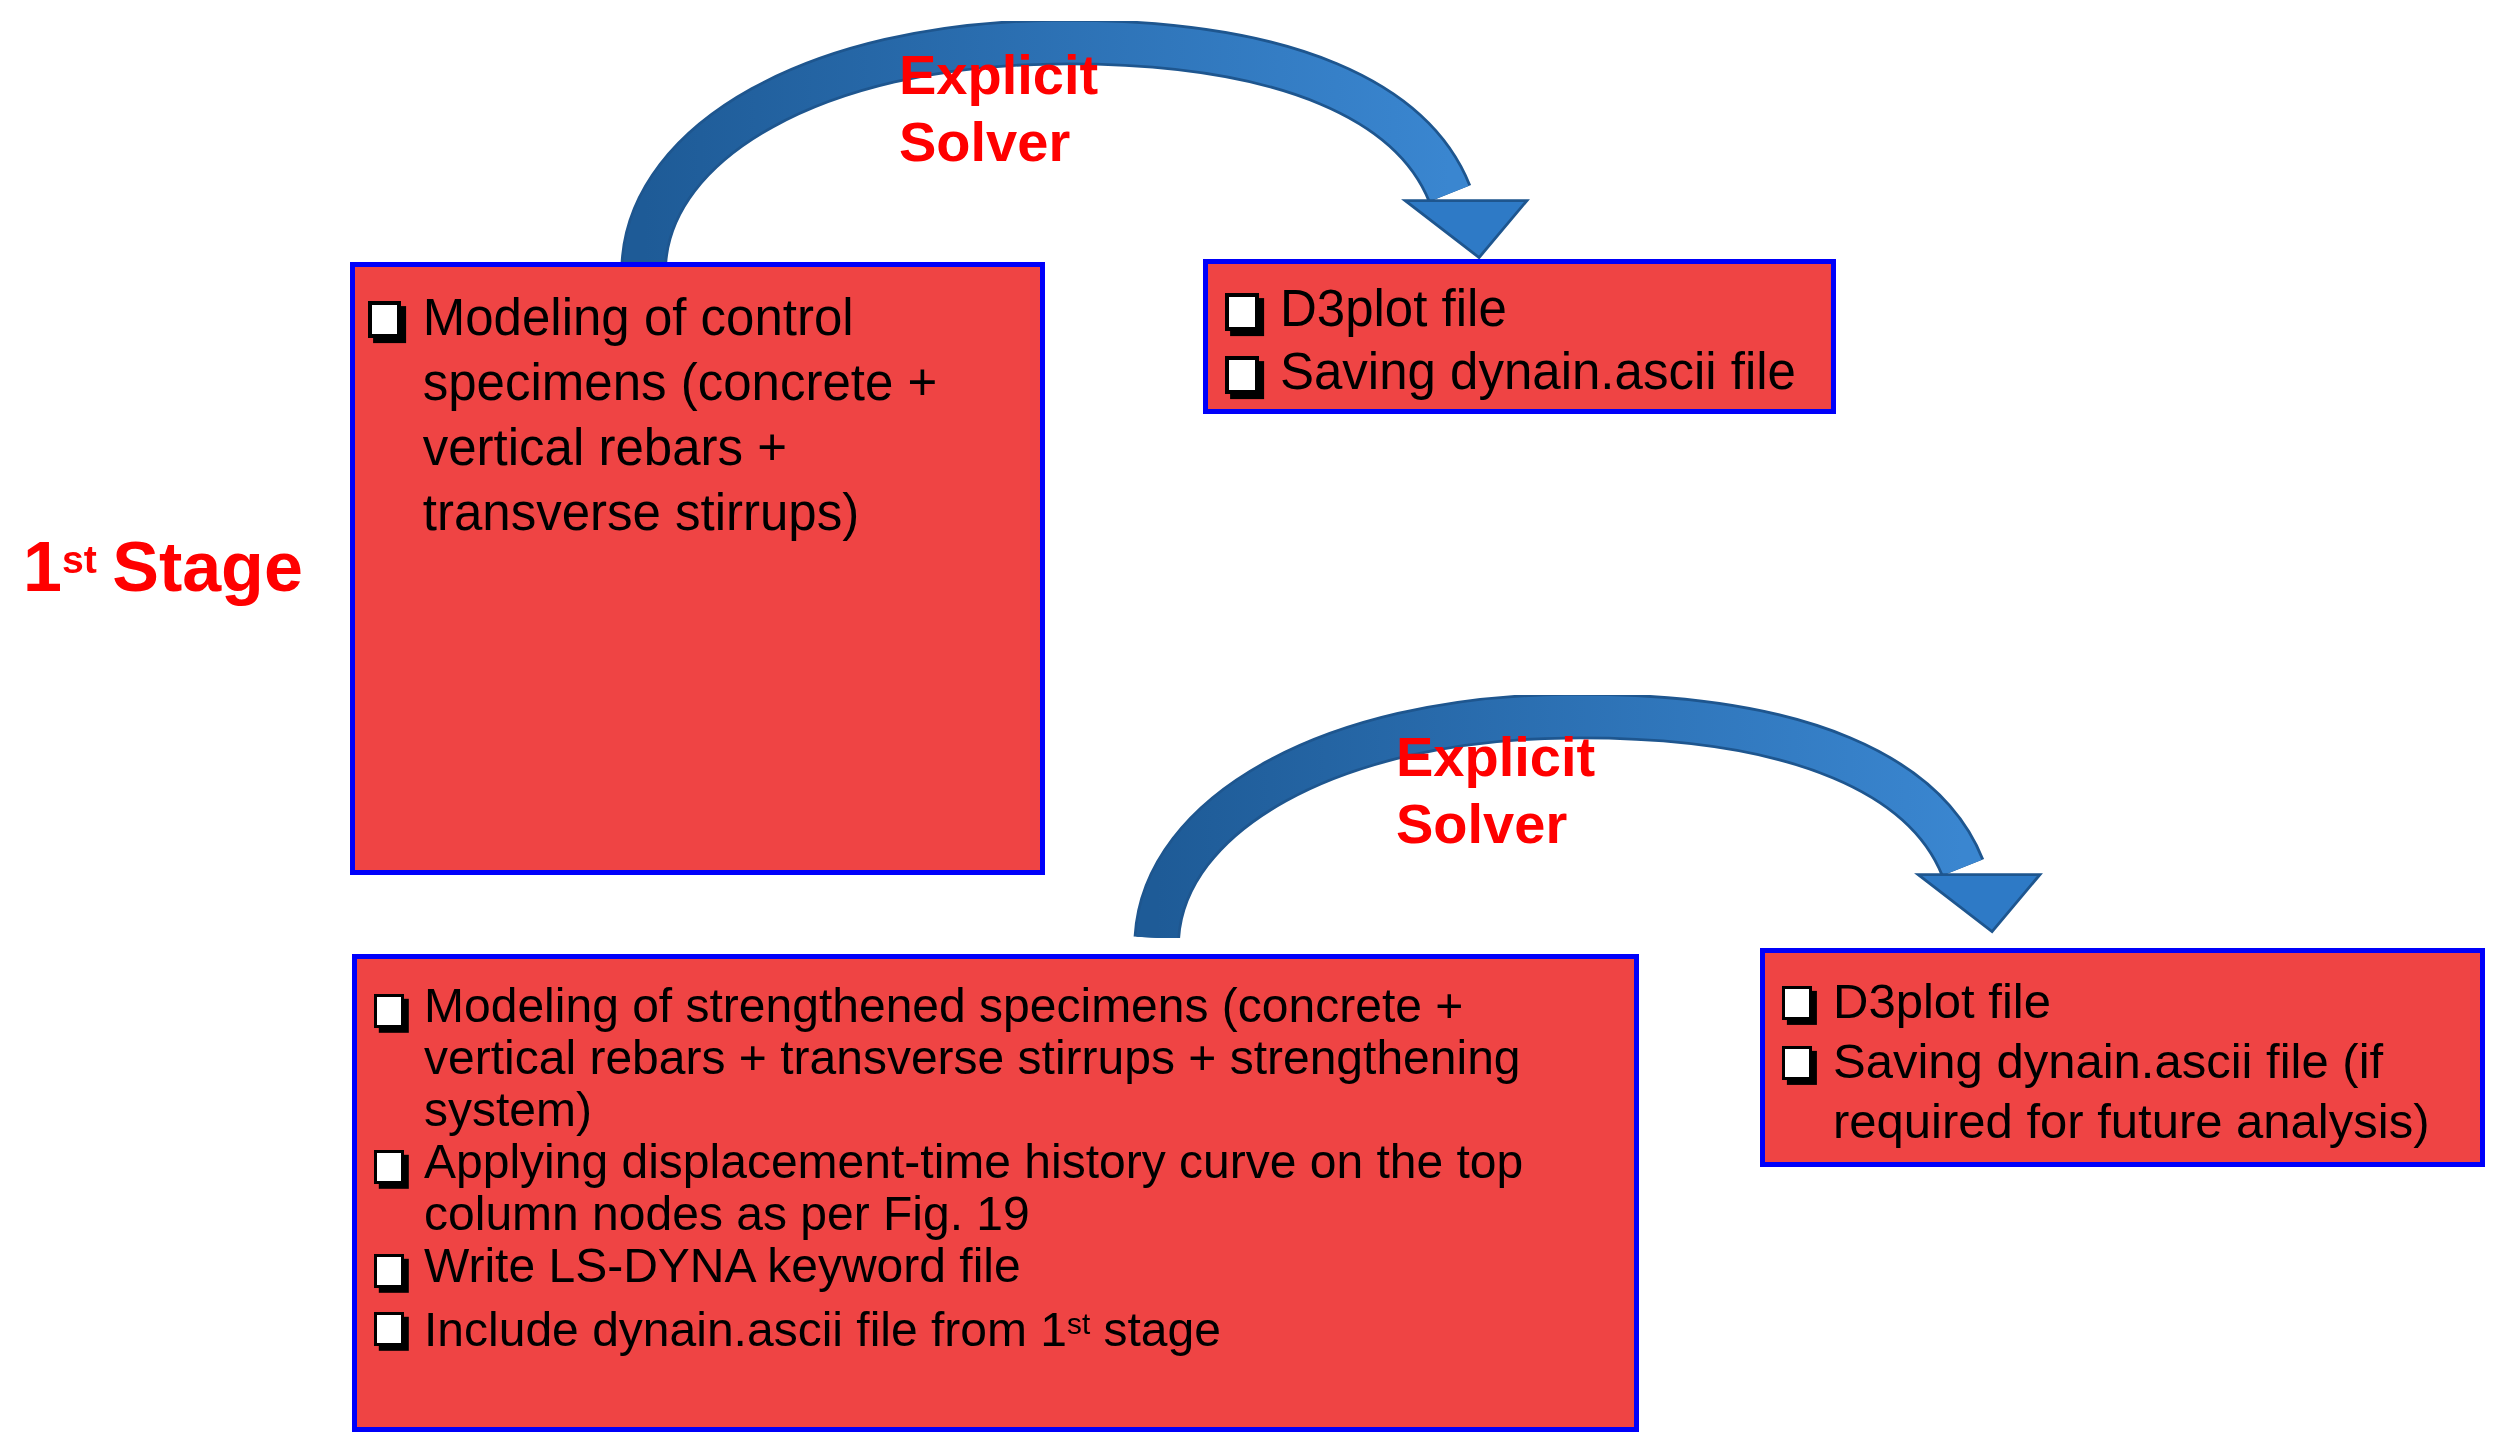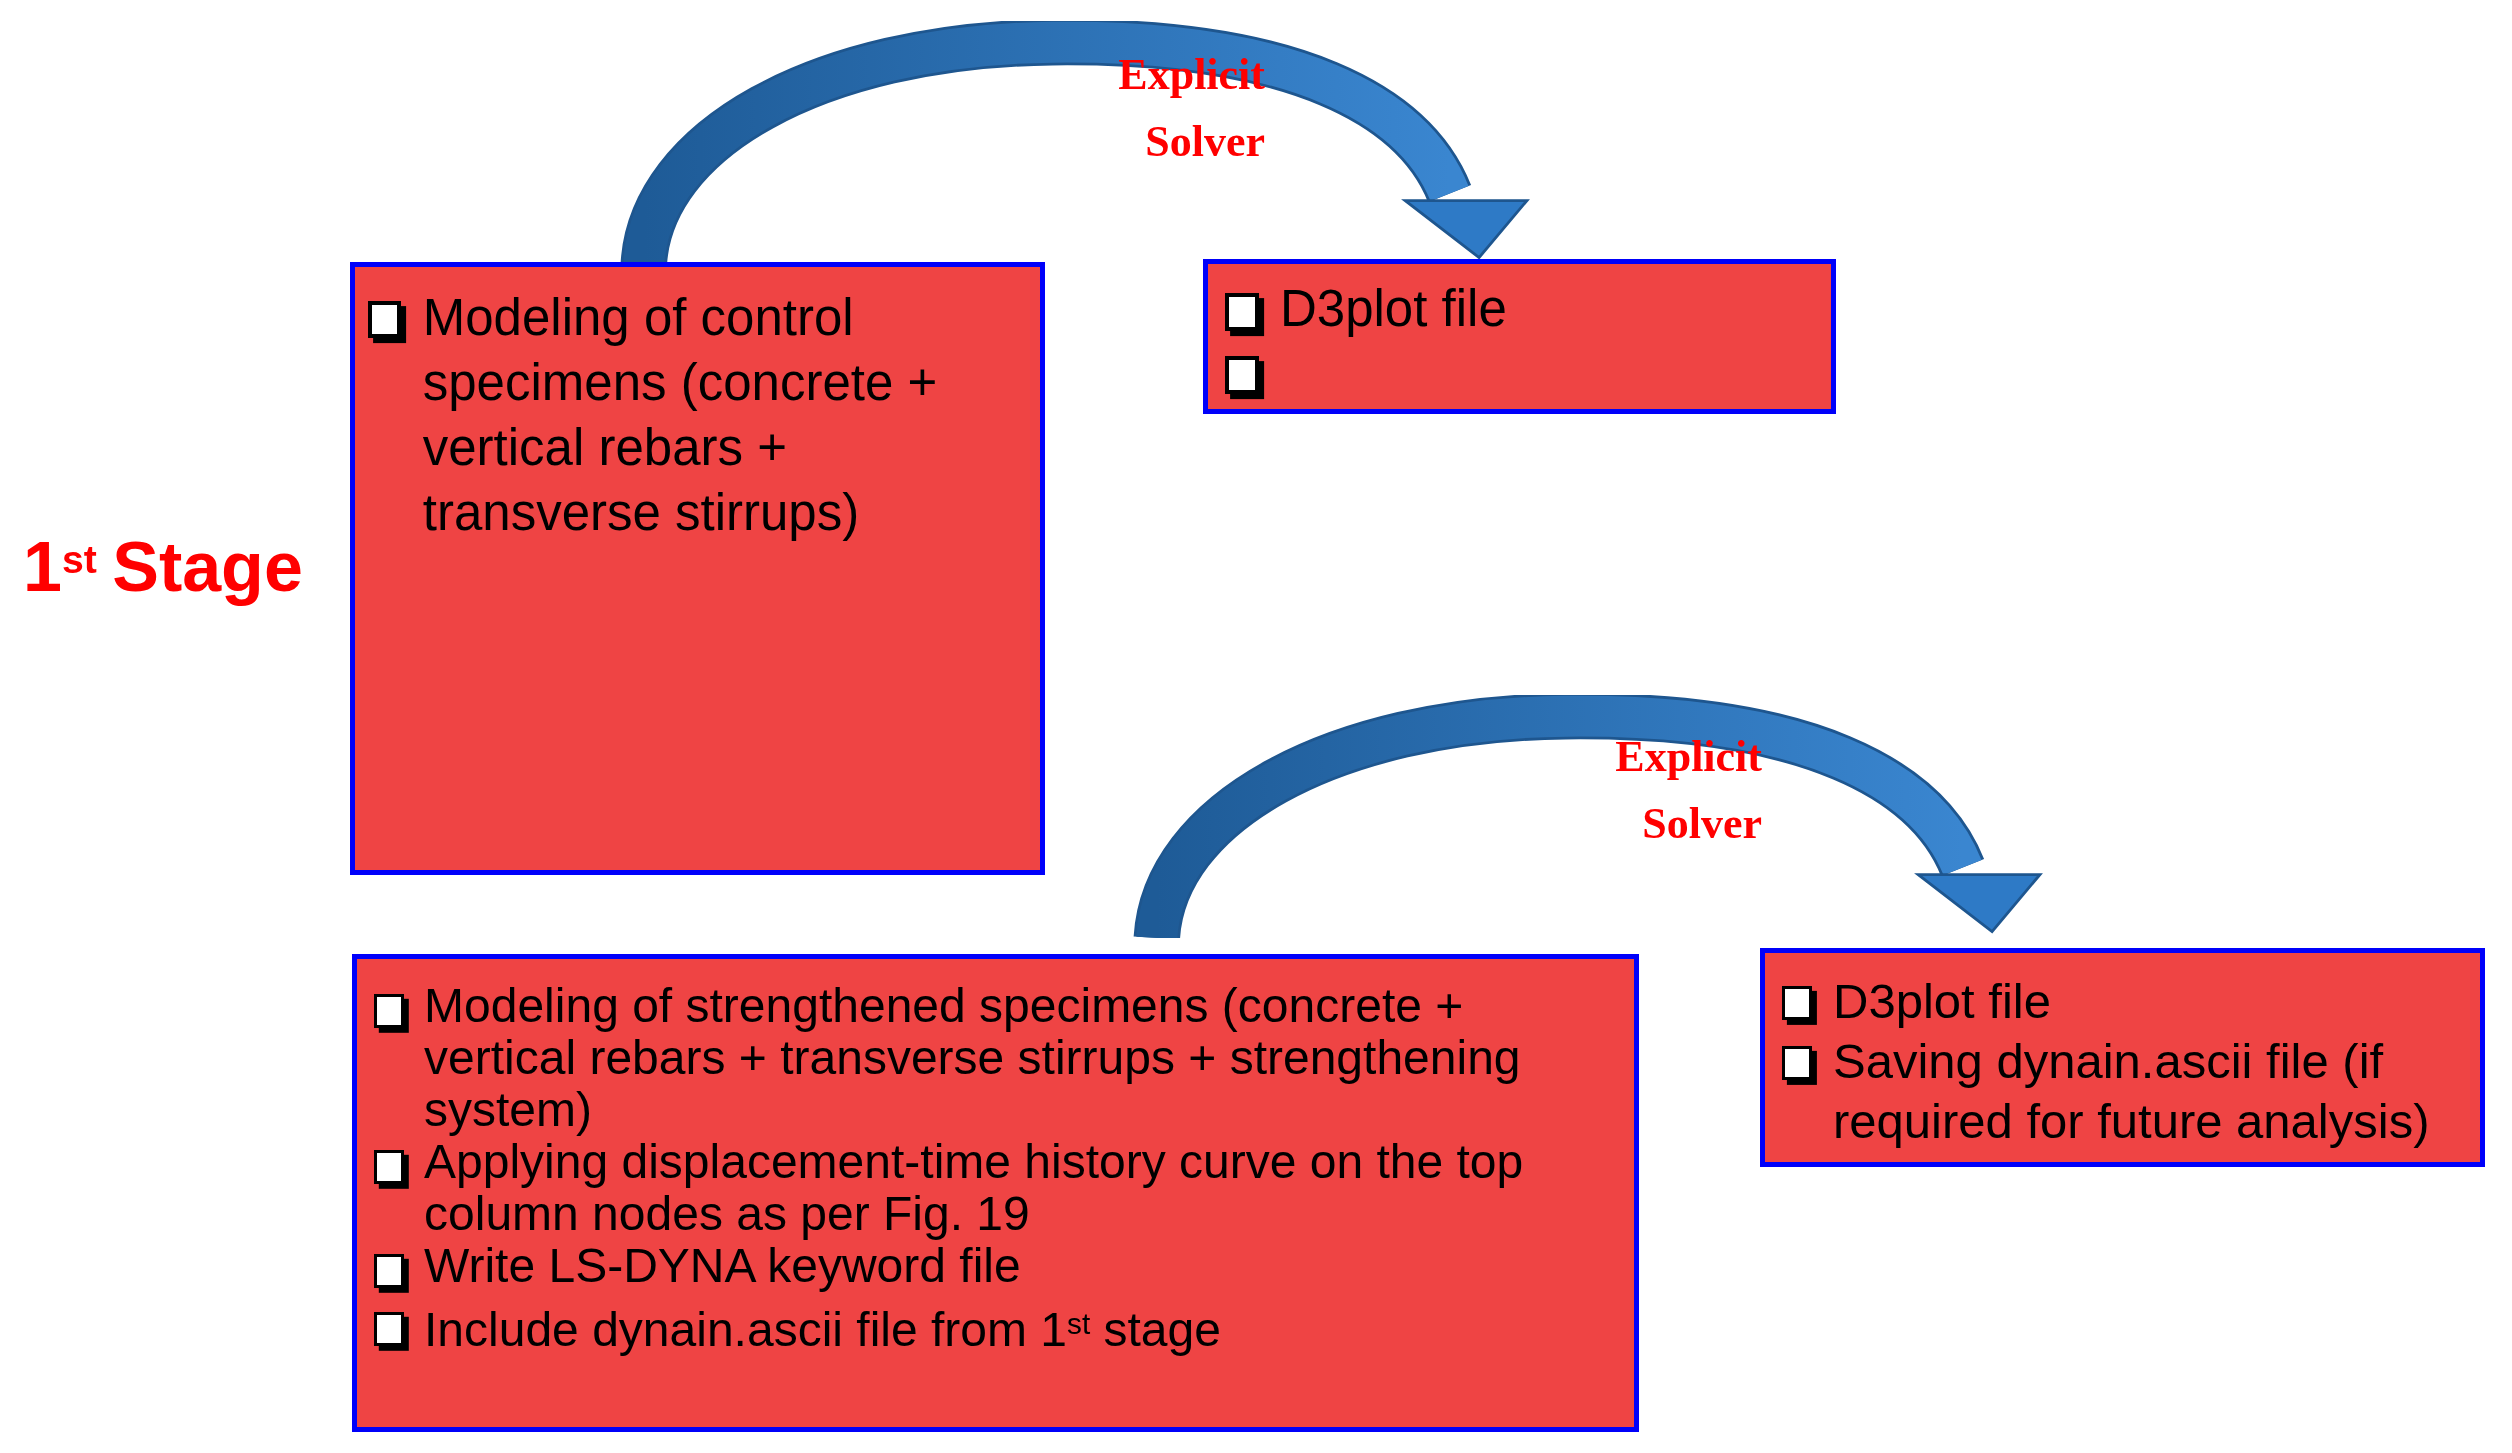--- a/index.html
+++ b/index.html
@@ -9,27 +9,26 @@
     height: 1453px;
     background: #ffffff;
     overflow: hidden;
     font-family: "Liberation Sans", sans-serif;
     color: #000;
   }
   .arrow { position: absolute; }
   .solver-label {
     position: absolute;
     width: 366px;
-    text-align: right;
+    text-align: left;
     color: var(--label-red, #ff0000);
     font-weight: bold;
-    font-size: 44px;
+    font-size: 56px;
     line-height: 67px;
     white-space: nowrap;
-    font-family: Liberation Serif, serif;
   }
   .stage-label {
     position: absolute;
     color: var(--label-red, #ff0000);
     font-weight: bold;
     font-size: 70px;
     line-height: 1.1;
     white-space: nowrap;
   }
   .stage-label sup { font-size: 0.56em; vertical-align: 0.45em; }
@@ -113,20 +112,21 @@
     </div>
   </div>
 
   <div class="box" id="out1-box">
     <div class="item">
       <span class="checkbox"></span>
       <span class="item-text">D3plot file</span>
     </div>
     <div class="item">
       <span class="checkbox"></span>
+      <span class="item-text">Saving dynain.ascii file</span>
     </div>
   </div>
 
   <div class="box" id="stage2-box">
     <div class="item">
       <span class="checkbox"></span>
       <span class="item-text">Modeling of strengthened specimens (concrete + vertical rebars + transverse stirrups + strengthening system)</span>
     </div>
     <div class="item">
       <span class="checkbox"></span>

